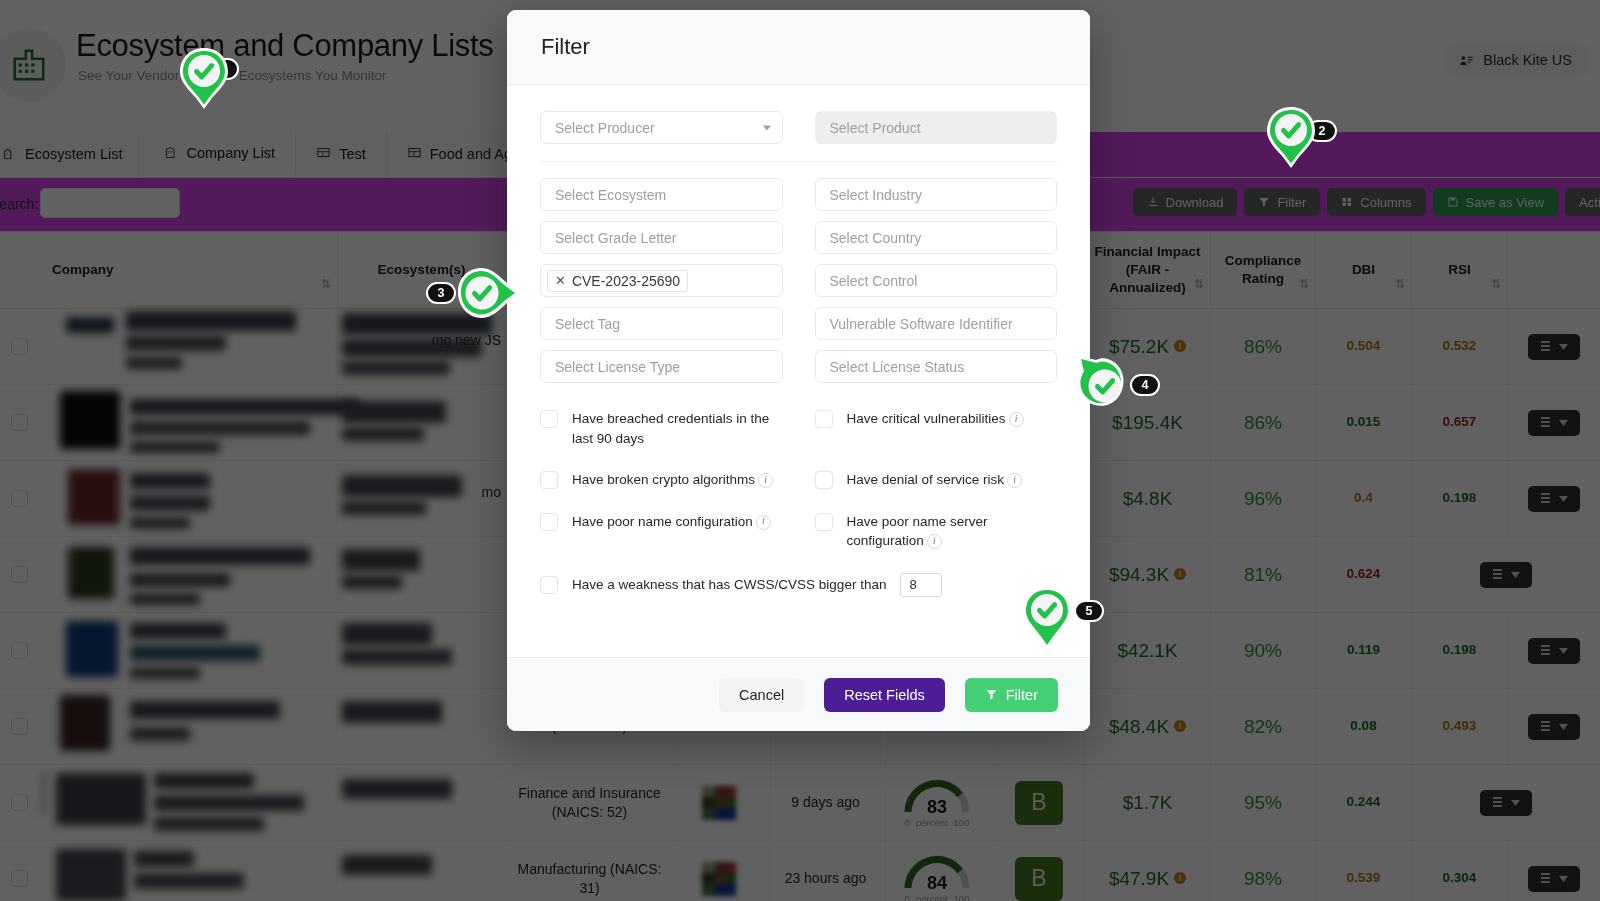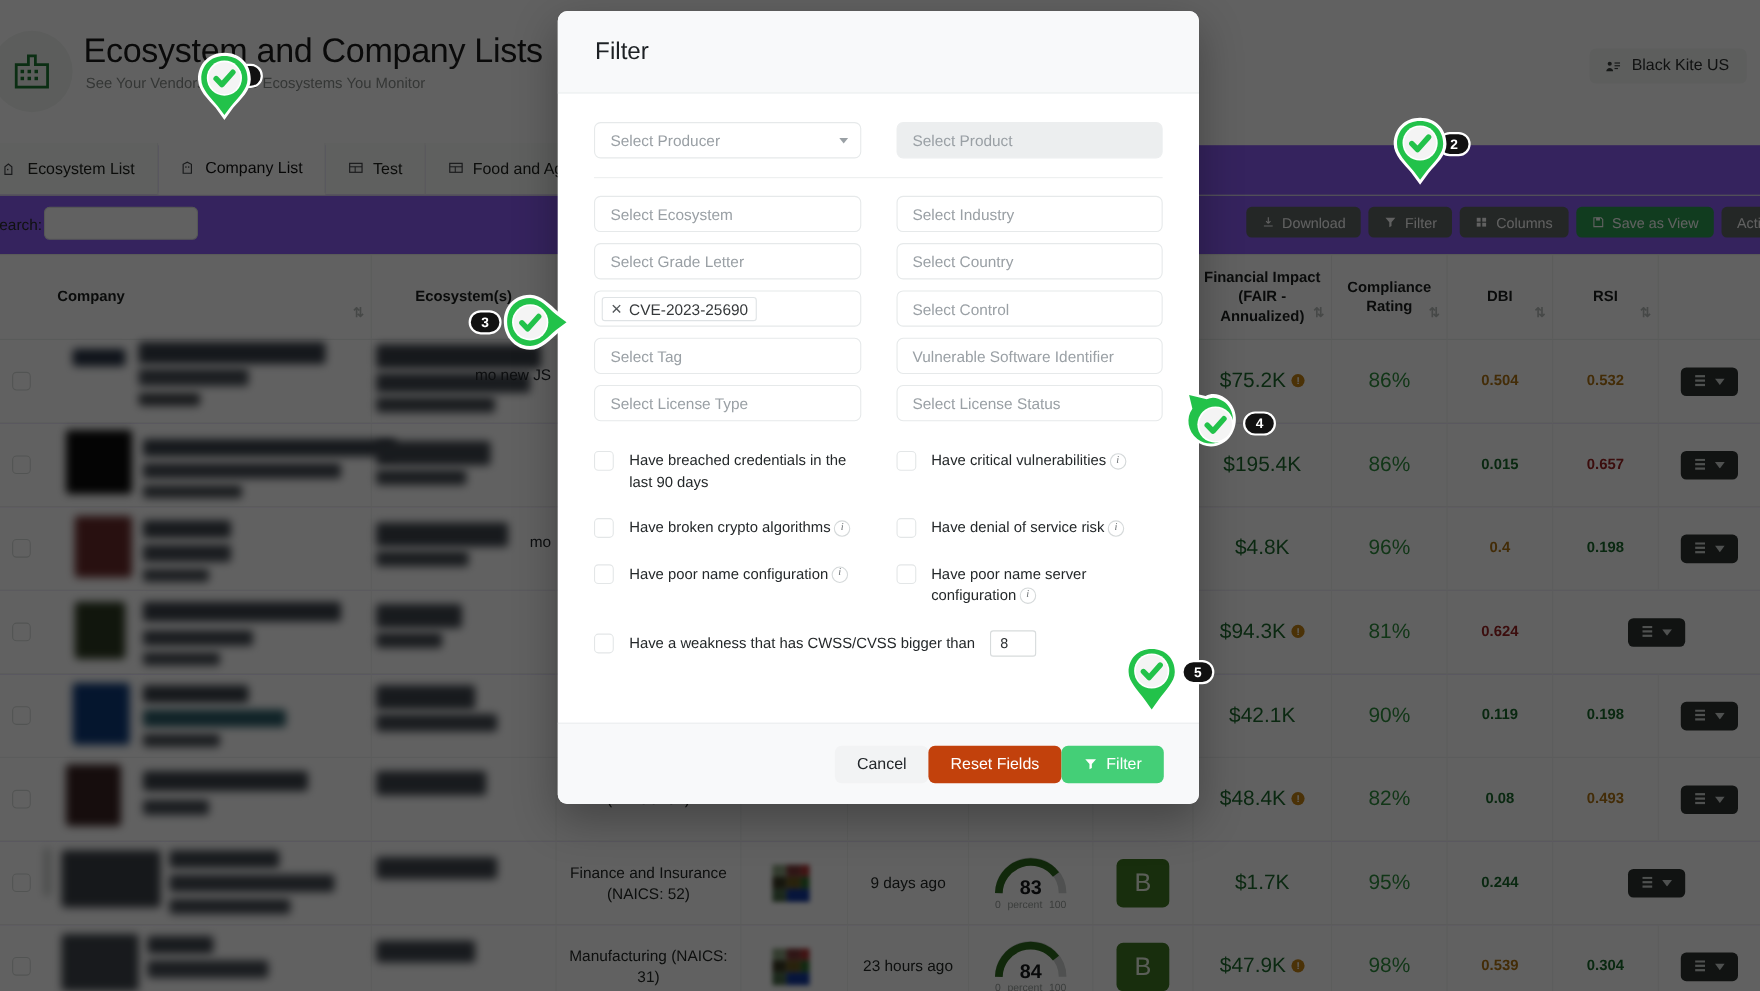--- a/index.html
+++ b/index.html
@@ -7,21 +7,21 @@
     width: 1600px; height: 901px;
     overflow: hidden;
     font-family: "Liberation Sans", sans-serif;
     background: #ffffff;
   }
   #root { position: relative; width: 1600px; height: 901px; }
 
   
   #bg-page {
     position: absolute; inset: 0;
-    background: #8b5cf6;
+    background: #d946ef;
   }
   .bg-dim {
     position: absolute; inset: 0;
     background: rgba(0,0,0,0.62);
     z-index: 40;
     pointer-events: none;
   }
 
   
   .page-header {
@@ -195,26 +195,26 @@
     font-size: 9.5px; color: #6a6f72; font-family: "Liberation Serif", serif; font-style: italic;
     vertical-align: middle; margin-left: 3px;
   }
   .weakrow { display: flex; align-items: center; gap: 14px; margin-top: 4px; }
   .weak-input {
     width: 42px; height: 24px; border: 1px solid #d7dbdc; border-radius: 3px;
     display: flex; align-items: center; padding-left: 8px; font-size: 13px; color: #2a2e30;
   }
   .modal-foot {
     height: 74px; background: #f8f9fa; border-top: 1px solid #eceeef;
-    display: flex; align-items: center; justify-content: flex-end; gap: 0; padding-right: 32px;
+    display: flex; align-items: center; justify-content: flex-end; gap: 20px; padding-right: 32px;
   }
   .mbtn { height: 34px; padding: 0 20px; border-radius: 6px; font-size: 14.5px;
           display: flex; align-items: center; gap: 8px; }
   .mbtn.ghost { background: #f2f3f4; color: #22262a; }
-  .mbtn.grey  { background: #c2410c; color: #fff; }
+  .mbtn.grey  { background: #4c1d95; color: #fff; }
   .mbtn.green { background: #44cf77; color: #fff; }
 
   
   .pin { position: absolute; z-index: 90; }
   .pin-badge {
     position: absolute; width: 30px; height: 22px; border-radius: 11px;
     background: #111; border: 2px solid #fff;
     display: flex; align-items: center; justify-content: center;
     color: #fff; font-size: 12.5px; font-weight: 700;
   }

